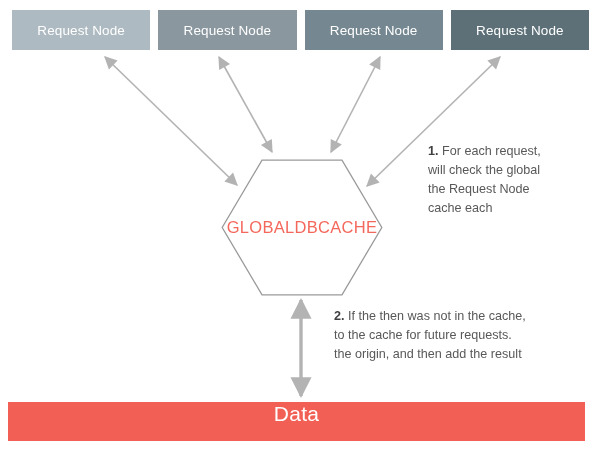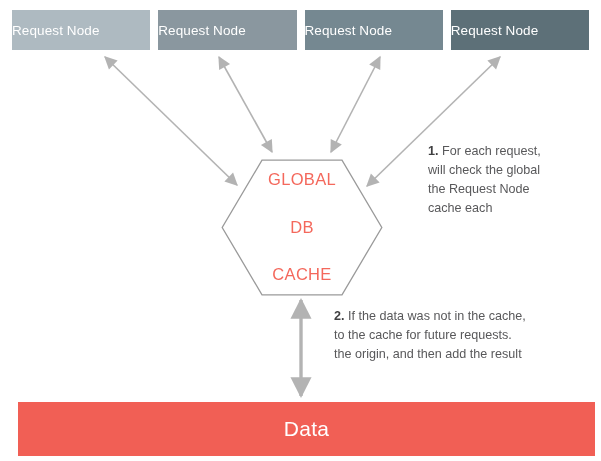--- a/index.html
+++ b/index.html
@@ -25,20 +25,21 @@
     top: 10px;
     width: 577px;
     height: 40px;
     display: flex;
     gap: 8px;
   }
   .node-box {
     flex: 1 1 0;
     display: flex;
     align-items: center;
+    justify-content: center;
     color: #ffffff;
     font-size: 13.5px;
     letter-spacing: .1px;
     white-space: nowrap;
     user-select: none;
   }
   
   .hex-wrap {
     position: absolute;
     left: 221px;
@@ -47,30 +48,29 @@
     height: 137px;
   }
   .hex-wrap svg {
     position: absolute;
     inset: 0;
   }
   .hex-label {
     position: absolute;
     inset: 0;
     display: flex;
-    flex-direction: column;
+    flex-direction: row;
     align-items: center;
     justify-content: center;
     color: #f4685c;
     font-size: 16.5px;
     line-height: 1.42;
     letter-spacing: .3px;
     text-align: center;
     user-select: none;
-    gap: 24px;
   }
   
   .arrow-layer {
     position: absolute;
     inset: 0;
     pointer-events: none;
   }
   
   .note {
     position: absolute;
@@ -101,26 +101,26 @@
     width: 180px;
   }
   #note-2 {
     left: 318px;
     top: 307px;
     width: 276px;
   }
   
   .data-bar {
     position: absolute;
-    left: 18px;
+    left: 8px;
     top: 402px;
     width: 577px;
-    height: 54px;
-    display: flex;
-    align-items: center;
+    height: 39px;
+    display: flex;
+    align-items: flex-start;
     justify-content: center;
     color: #ffffff;
     font-size: 21px;
     letter-spacing: .3px;
     user-select: none;
   }
 </style>
 </head>
 <body>
 
@@ -185,21 +185,21 @@
         <span>For each request,</span></span>
       <span class="ln">will check the global</span>
       <span class="ln">the Request Node</span>
       <span class="ln">cache each</span>
     </span>
   </div>
 
   <div class="note" id="note-2">
     <span class="note-lines">
       <span class="ln first"><span class="num">2.</span>
-        <span>If the data was not in the cache,</span></span>
+        <span>If the then was not in the cache,</span></span>
       <span class="ln">to the cache for future requests.</span>
       <span class="ln">the origin, and then add the result</span>
     </span>
   </div>
 
   <div class="data-bar" style="background:#f15f55">
     <span>Data</span>
   </div>
 
 </div>

